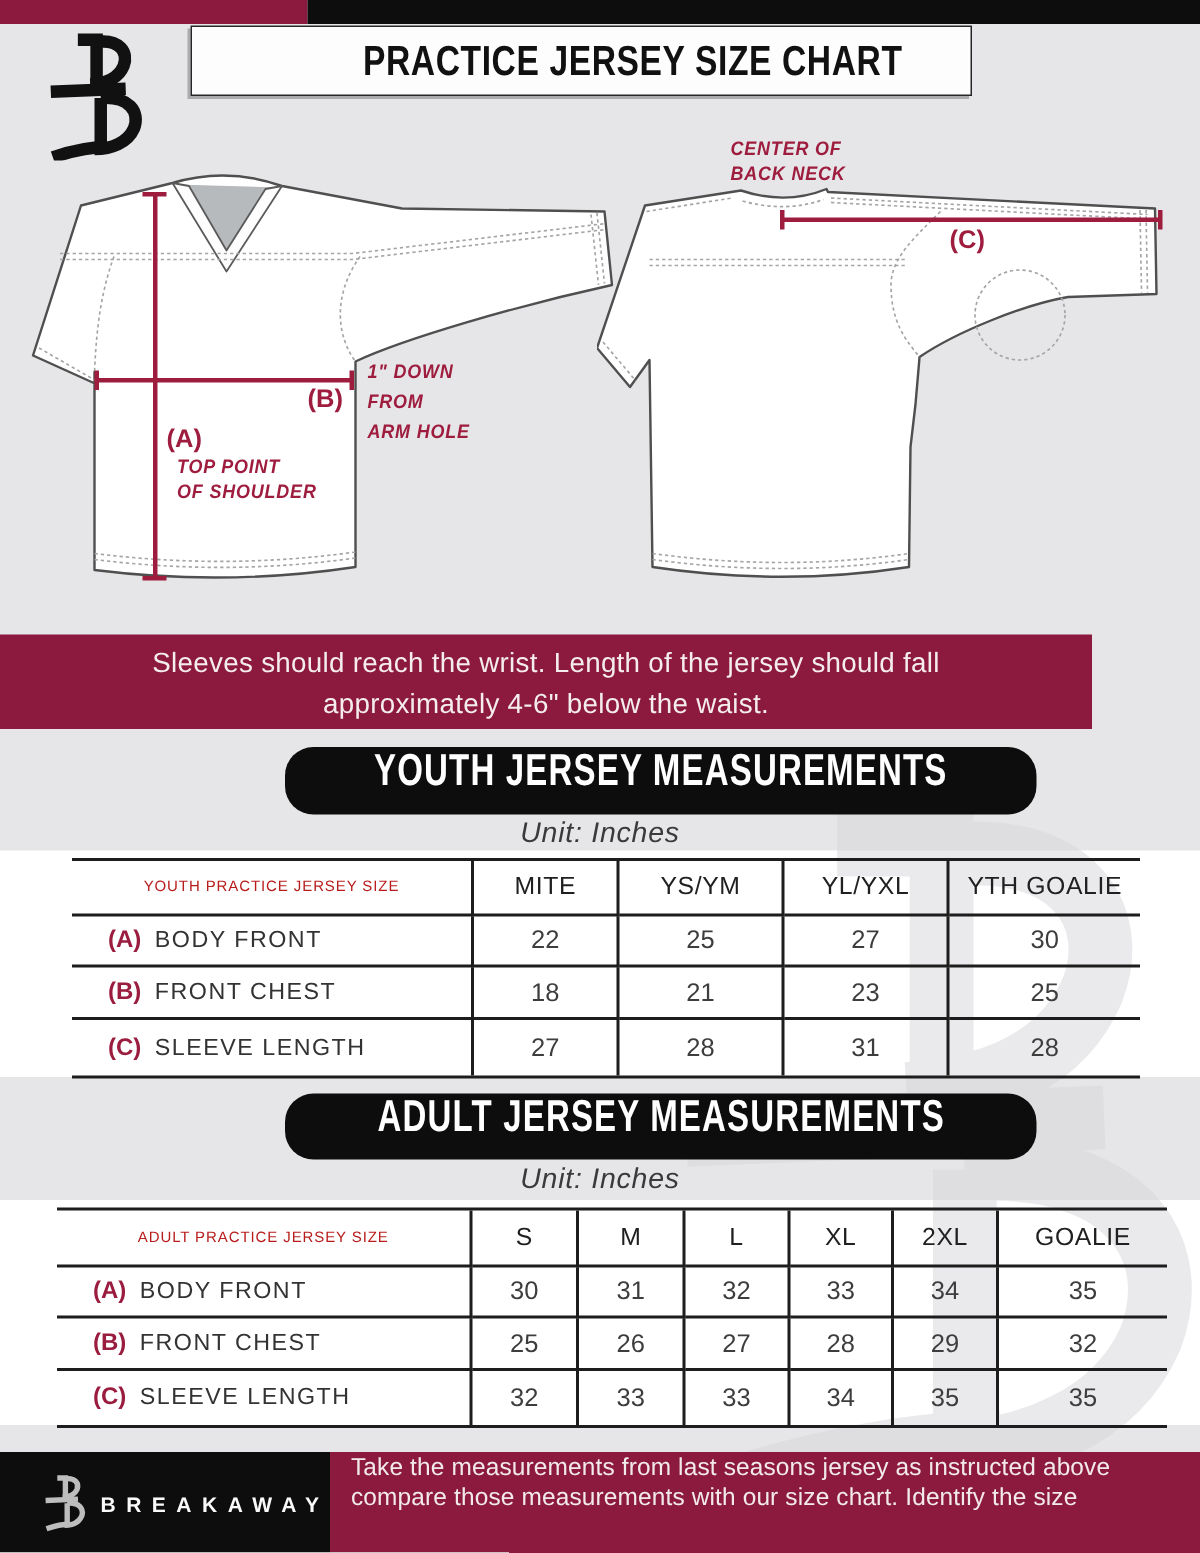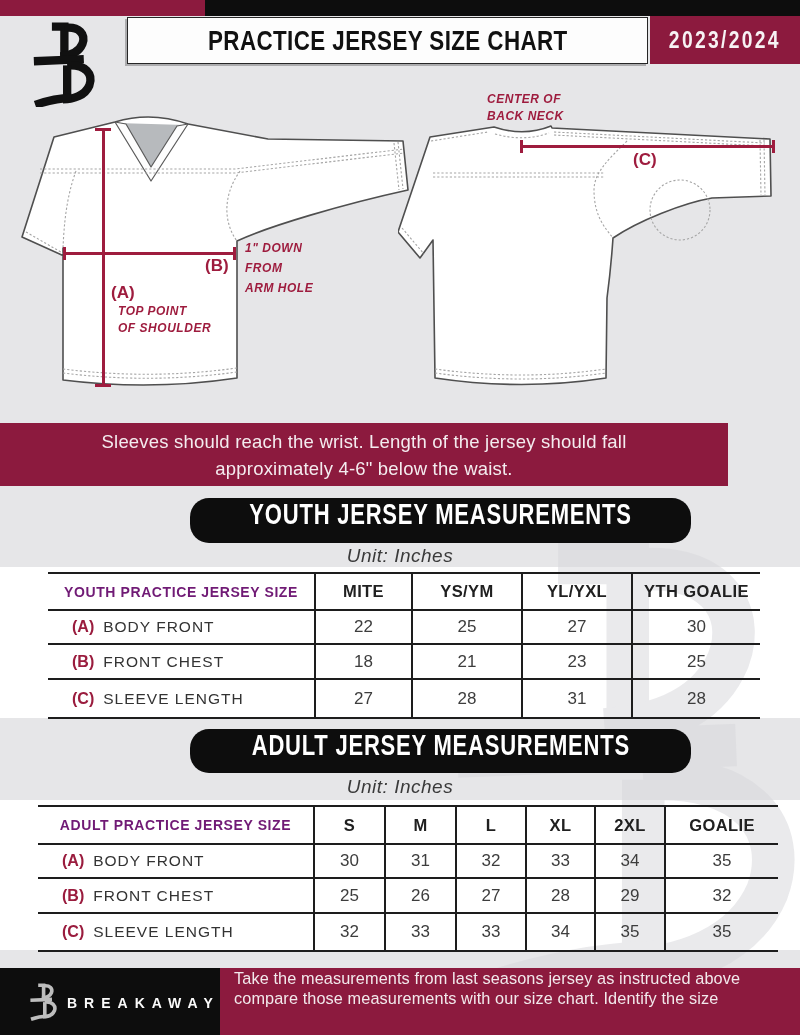--- a/index.html
+++ b/index.html
@@ -4,21 +4,21 @@
 <style>
   html,body{margin:0;padding:0;background:#cfcfd2;}
   .page{position:relative;width:800px;height:1035px;margin:0 auto;background:#e6e6e8;
         font-family:"Liberation Sans",sans-serif;overflow:hidden;}
   .abs{position:absolute;}
   
   .strip-maroon{left:0;top:0;width:205px;height:16px;background:#8C1A3E;}
   .strip-black{left:205px;top:0;width:595px;height:16px;background:#0d0d0d;}
   .title-box{left:127px;top:17px;width:521px;height:47px;background:#fdfdfd;
              border:1.5px solid #262626;box-sizing:border-box;display:flex;align-items:center;
-             justify-content:center;box-shadow:-2px 2px 0 rgba(0,0,0,0.25);}
+             justify-content:flex-end;box-shadow:-2px 2px 0 rgba(0,0,0,0.25);}
   .title-text{font-size:28px;font-weight:bold;color:#111;letter-spacing:.5px;white-space:nowrap;
               display:inline-block;transform:scaleX(.8);}
   .year-box{left:650px;top:16px;width:150px;height:48px;background:#8C1A3E;display:flex;
             align-items:center;justify-content:center;}
   .year-text{color:#f7f2f4;font-weight:bold;font-size:21px;letter-spacing:2.5px;white-space:nowrap;
              display:inline-block;transform:scale(.92,1.12);}
   
   .logo-head{left:26px;top:21px;}
   
   .m-line{background:#9E1C3E;}
@@ -38,22 +38,22 @@
   .sec-banner-text{color:#fff;font-weight:bold;font-size:29px;letter-spacing:1px;white-space:nowrap;
                    display:inline-block;transform:scale(.76,1.03);}
   .unit{left:0;width:800px;text-align:center;font-style:italic;font-size:19px;color:#3a3a3a;
         letter-spacing:.5px;}
   
   .size-table{display:grid;border-top:2px solid #1d1d1d;border-bottom:2px solid #1d1d1d;}
   .cell{display:flex;align-items:center;justify-content:center;box-sizing:border-box;
         font-size:17px;color:#3d3d3d;}
   .cell.bb{border-bottom:2px solid #1d1d1d;}
   .cell.br{border-right:2px solid #1d1d1d;}
-  .cell.colhead{font-weight:bold;font-size:16.5px;color:#202020;letter-spacing:.4px;}
-  .cell.tablabel{justify-content:center;font-size:14px;color:#701a75;letter-spacing:.6px;font-weight:bold;}
+  .cell.colhead{font-weight:normal;font-size:16.5px;color:#202020;letter-spacing:.4px;}
+  .cell.tablabel{justify-content:center;font-size:10px;color:#b91c1c;letter-spacing:.6px;}
   .cell.rowlabel{justify-content:flex-start;padding-left:24px;}
   .rowkey{color:#9a1c3e;font-weight:bold;font-size:16px;margin-right:9px;}
   .rowname{color:#333;font-size:15.5px;letter-spacing:1px;}
   
   .watermark{opacity:.55;}
   
   .footer-black{left:0;top:968px;width:220px;height:67px;background:#0d0d0d;}
   .footer-maroon{left:220px;top:968px;width:580px;height:67px;background:#8C1A3E;
                  box-sizing:border-box;padding:1px 10px 0 14px;}
   .footer-maroon div{color:#f2e9ec;font-size:16.3px;line-height:19.5px;letter-spacing:.1px;
@@ -88,23 +88,20 @@
       <path d="M52 10 C74 7 83 20 78 33 C73 45 61 50 46 51"></path>
       <path d="M8 58 L80 55"></path>
       <path d="M56 64 C83 62 94 77 88 93 C82 107 66 113 50 113"></path>
       <path d="M56 64 V113"></path>
       <path d="M10 121 C30 114 48 111 62 111"></path>
     </g>
   </svg>
 
   <div class="abs title-box">
     <span class="title-text">PRACTICE JERSEY SIZE CHART</span>
-  </div>
-  <div class="abs year-box">
-    <span class="year-text">2023/2024</span>
   </div>
 
   <svg class="abs" style="left:14px;top:98px;" width="410" height="300" viewBox="0 0 410 300">
     <path d="M101,24 L40,39 L8,139 L50,158 L49,150 L49,282 Q137,293 223,280 L223,143
              C255,128 330,106 394,92 L389,43 L254,41 L174,26 Q137,13 101,24 Z" fill="#ffffff" stroke="#4f4f4f" stroke-width="1.6" stroke-linejoin="round"></path>
     <path d="M103,25 L171,27 L137,76 Z" fill="#b7babd"></path>
     <path d="M101,24 L137,83 L174,26 L163,28 L137,69 L112,26 Z" fill="#fdfdfd" stroke="#5a5a5a" stroke-width="1.2" stroke-linejoin="round"></path>
     <g stroke="#a5a5a5" stroke-width="1.1" stroke-dasharray="2.2 2" fill="none">
       <path d="M26,71 L221,71 L390,51"></path>
       <path d="M26,75 L221,75 L390,55"></path>

